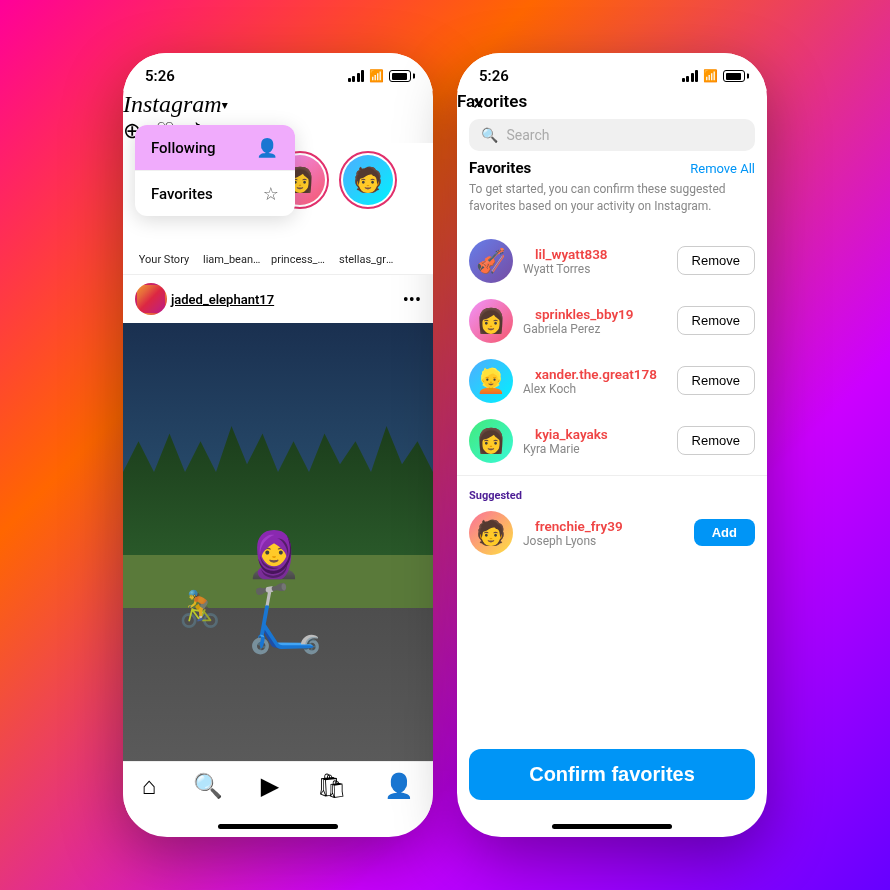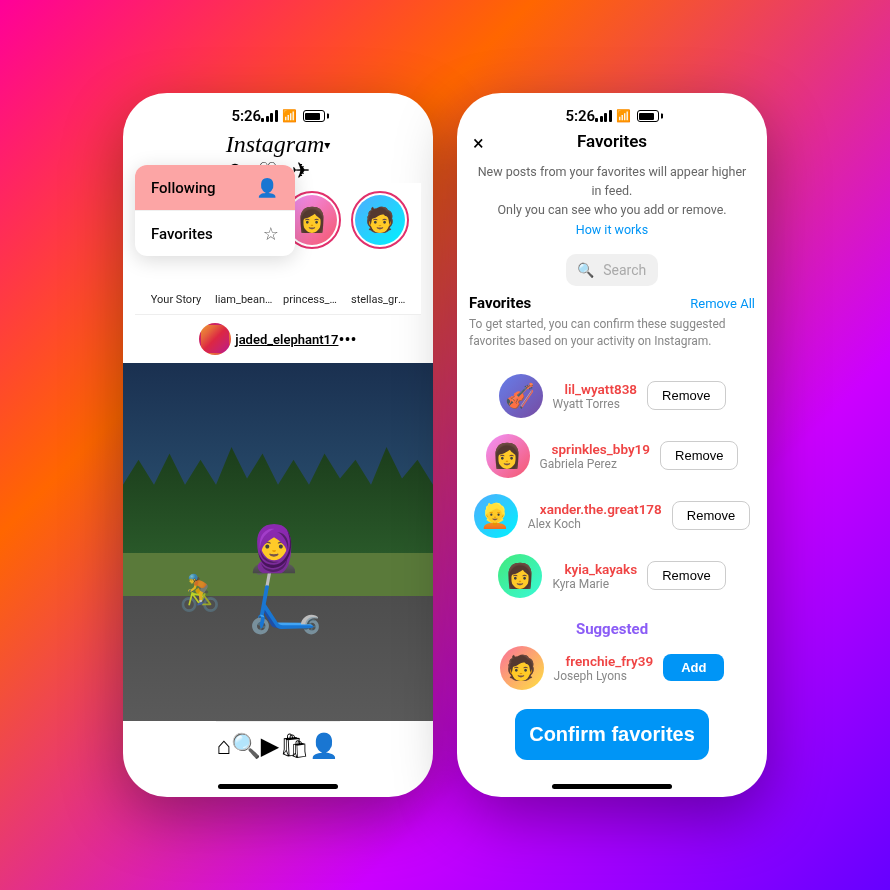--- a/index.html
+++ b/index.html
@@ -13,29 +13,28 @@
       font-family: -apple-system, BlinkMacSystemFont, 'Segoe UI', Roboto, sans-serif;
       overflow: hidden;
     }
     .phones-container {
       display: flex;
       gap: 24px;
       align-items: center;
     }
     .phone {
       width: 310px;
-      height: 704px;
+      height: 784px;
       background: #ffffff;
       border-radius: 44px;
       overflow: hidden;
       box-shadow: 0 20px 60px rgba(0,0,0,0.35);
       position: relative;
       display: flex;
       flex-direction: column;
-      align-items: center;
     }
     .phone-status-bar {
       display: flex;
       justify-content: space-between;
       align-items: center;
       padding: 14px 22px 6px;
       background: #fff;
       flex-shrink: 0;
     }
     .status-time {
@@ -122,21 +121,21 @@
       align-items: center;
       justify-content: space-between;
       padding: 12px 16px;
       font-size: 15px;
       font-weight: 500;
       color: #000;
       border-bottom: 1px solid #f0f0f0;
       cursor: pointer;
     }
     .dropdown-item:last-child { border-bottom: none; }
-    .dropdown-item.active { background: #fca5a5; }
+    .dropdown-item.active { background: #f0abfc; }
     .dropdown-icon { font-size: 18px; color: #666; }
 
     .stories-row {
       display: flex;
       gap: 10px;
       padding: 8px 12px;
       overflow-x: auto;
       background: #fff;
       border-bottom: 1px solid #eee;
       flex-shrink: 0;
@@ -376,23 +375,23 @@
       font-weight: 600;
       color: #fff;
       cursor: pointer;
     }
 
     .suggested-section {
       padding: 4px 12px 0;
       flex-shrink: 0;
     }
     .suggested-title {
-      font-size: 15px;
+      font-size: 11px;
       font-weight: 700;
-      color: #8b5cf6;
+      color: #4c1d95;
       margin-bottom: 16px;
     }
 
     .confirm-btn-container {
       padding: 10px 12px 20px;
       flex-shrink: 0;
       margin-top: auto;
     }
     .confirm-btn {
       width: 100%;
@@ -573,27 +572,20 @@
           <div class="battery-fill"></div>
         </div>
       </div>
     </div>
 
     <div class="fav-header">
       <span class="fav-close">×</span>
       <span class="fav-title">Favorites</span>
     </div>
 
-    <div class="fav-info">
-      <div class="fav-info-text">
-        New posts from your favorites will appear higher in feed.<br>
-        Only you can see who you add or remove.
-      </div>
-      <span class="fav-how-link">How it works</span>
-    </div>
 
     <div class="fav-search">
       <div class="search-box">
         <span class="search-icon-char">🔍</span>
         <span class="search-input-fake">Search</span>
       </div>
     </div>
 
     <div class="fav-section">
       <div class="fav-section-header">

